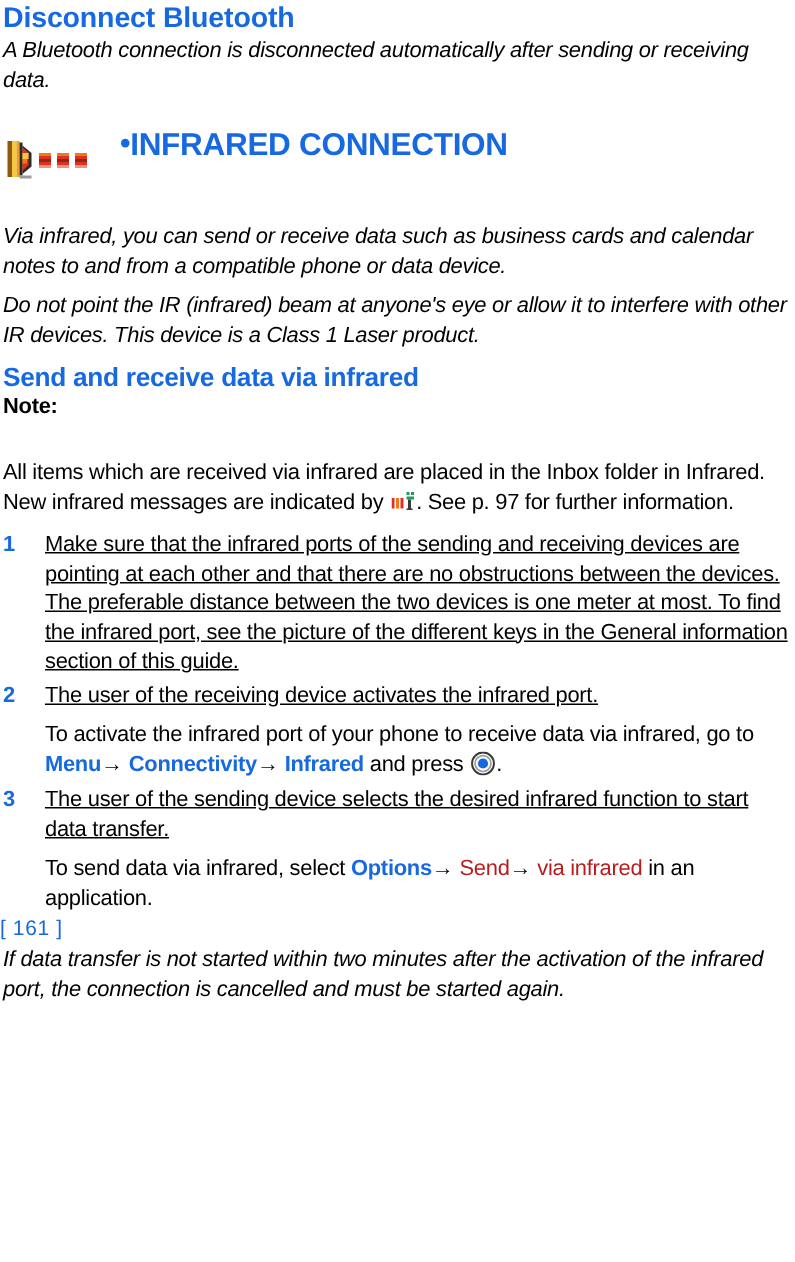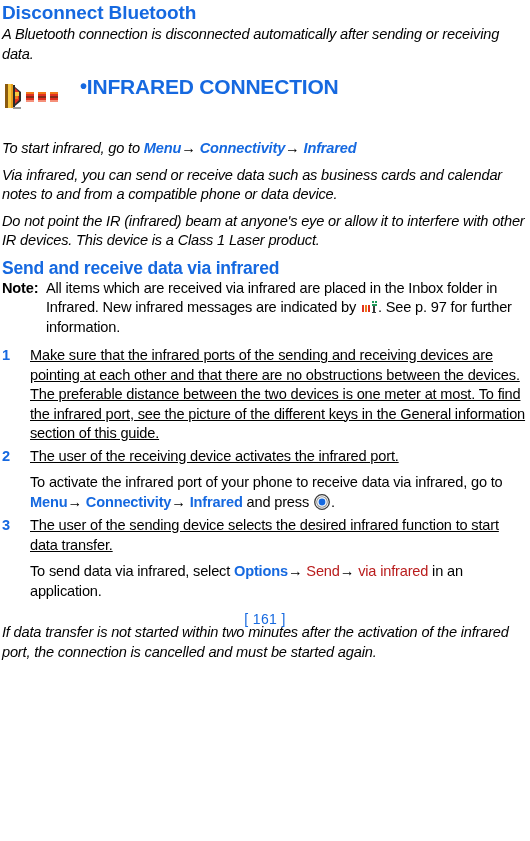--- a/index.html
+++ b/index.html
@@ -62,21 +62,21 @@
   .arrow {
     font-weight: normal;
     color: #000;
     letter-spacing: 0;
   }
 
   
   .chapter-banner {
     position: relative;
     height: 64px;
-    margin-top: 4px;
+    margin-top: 14px;
   }
   .ir-badge {
     position: absolute;
     left: 2px;
     top: 9px;
     width: 60px;
     height: 26px;
   }
   .chapter-title {
     position: absolute;
@@ -87,20 +87,21 @@
   .chapter-title .bullet {
     font-size: 20px;
     line-height: 20px;
     vertical-align: 1px;
   }
 
   
   .note-block {
     display: flex;
     padding: 0 0 9px 0;
+    flex-direction: column;
   }
   .note-label {
     font-size: 14.6px;
     line-height: 19.5px;
     font-weight: bold;
     flex: 0 0 44px;
     letter-spacing: -0.18px;
   }
   .note-body {
     font-size: 14.6px;
@@ -152,21 +153,20 @@
     vertical-align: -3px;
     margin: 0 1px;
   }
 
   
   .footer {
     position: absolute;
     left: 0;
     right: 0;
     bottom: 10px;
-    text-align: center;
   }
   .page-num {
     color: #1669e0;
     font-size: 14px;
     letter-spacing: 0.4px;
   }
   .spacer-lg { height: 18px; }
 </style>
 </head>
 <body>
@@ -216,23 +216,20 @@
       </svg>
     </span>
 
     <div class="chapter-title">
       <span class="h2-blue" style="font-size:21px;">
         <span class="bullet">•</span><span>INFRARED CONNECTION</span>
       </span>
     </div>
   </div>
 
-  <p class="para">
-    <span>To start infrared, go to </span><span class="blue-bold">Menu</span><span class="arrow">→</span> <span class="blue-bold">Connectivity</span><span class="arrow">→</span> <span class="blue-bold">Infrared</span>
-  </p>
 
   <p class="para">Via infrared, you can send or receive data such as business cards and calendar notes to and from a compatible phone or data device.</p>
 
   <p class="para">Do not point the IR (infrared) beam at anyone's eye or allow it to interfere with other IR devices. This device is a Class 1 Laser product.</p>
 
   <h2 class="h2-blue">Send and receive data via infrared</h2>
 
   <div class="note-block">
     <div class="note-label">Note:</div>
     <div class="note-body">

